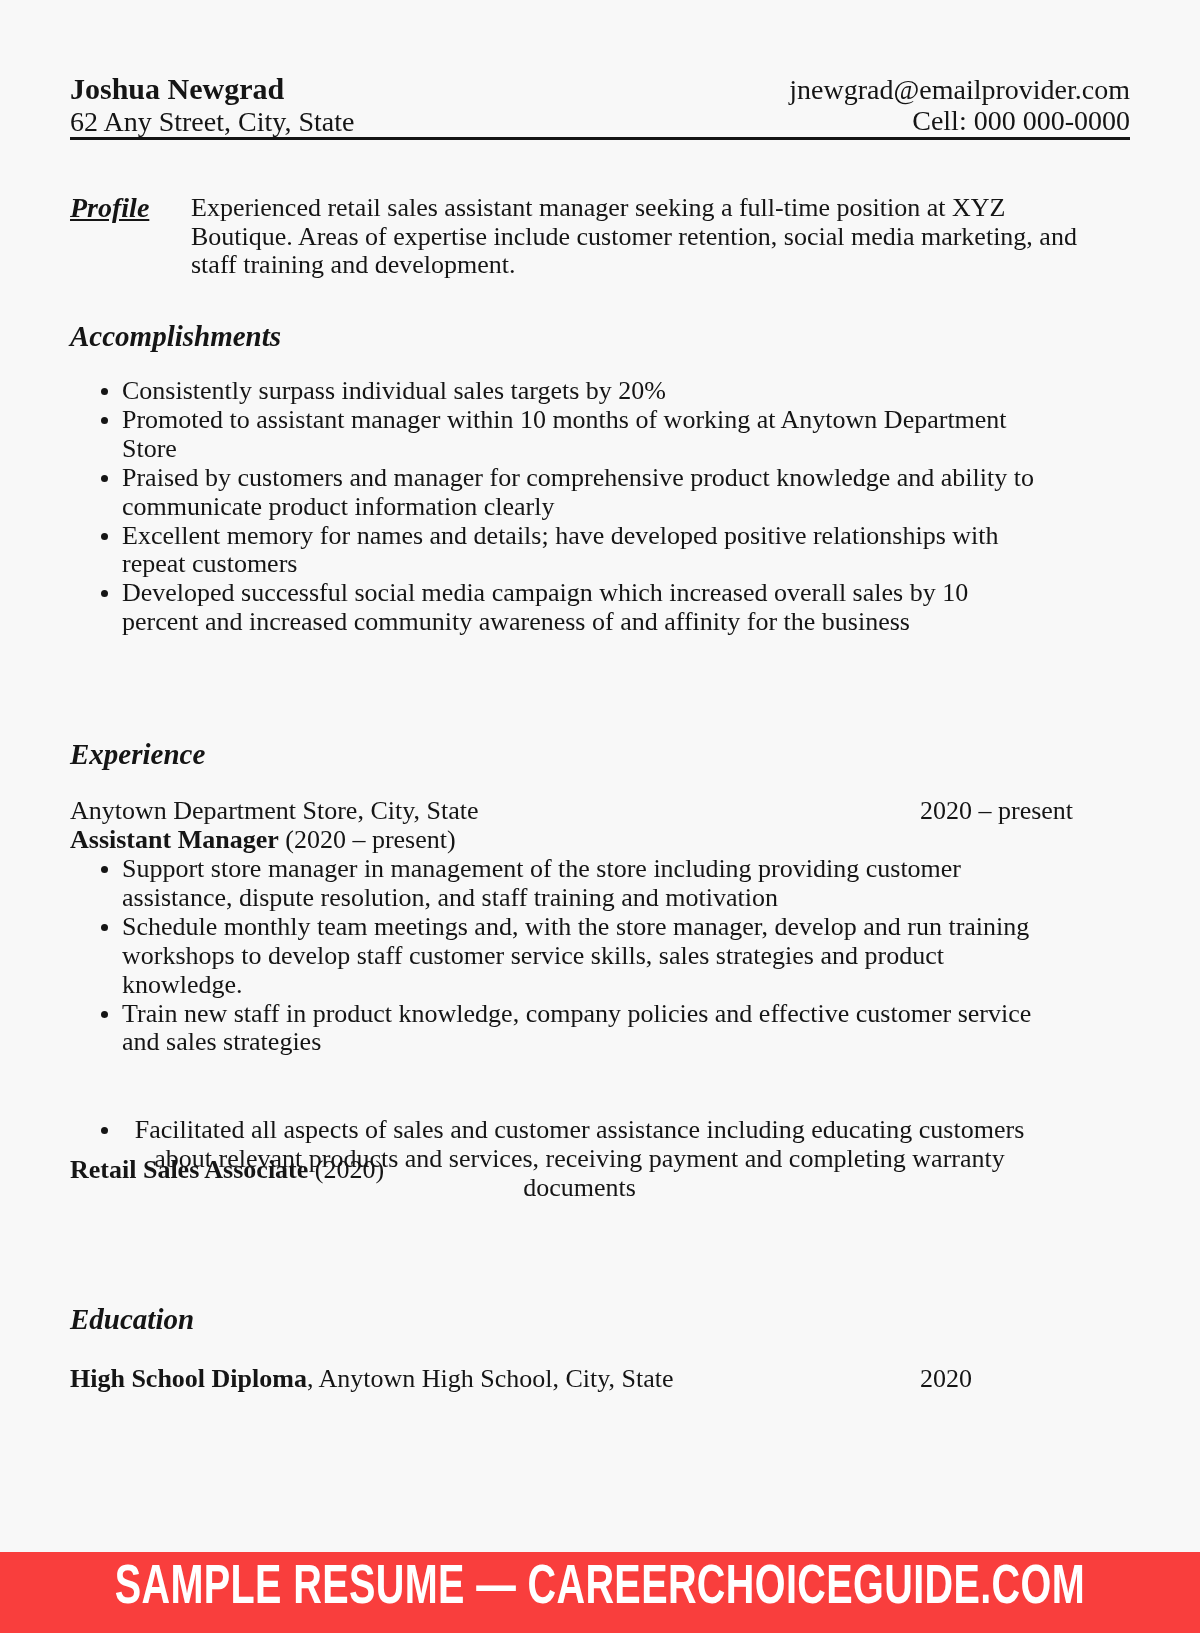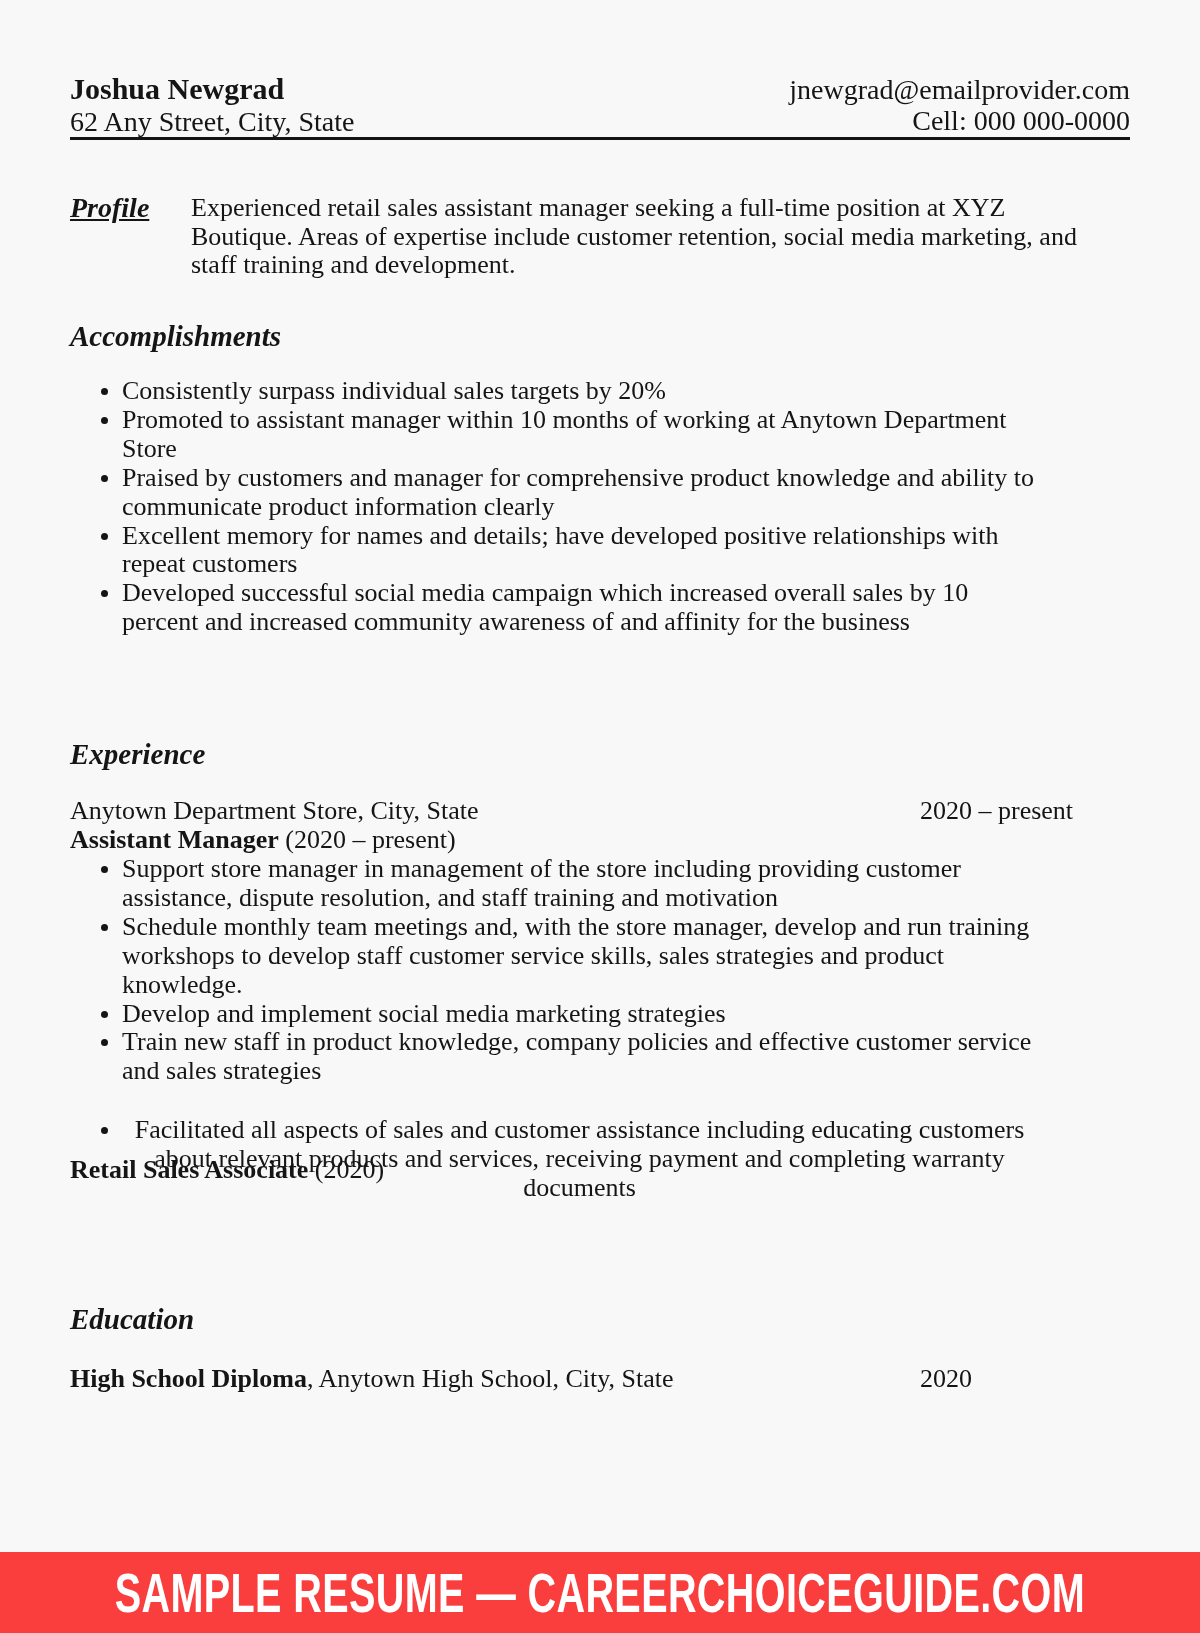--- a/index.html
+++ b/index.html
@@ -37,21 +37,21 @@
   }
 
   .line26 { font-size:26px; line-height:29px; }
   .employer-row, .edu-row { left:70px; width:1060px; position:absolute; }
   .tab-date { position:absolute; left:850px; top:0; }
   .bold { font-weight:bold; }
 
   
   .footer {
     left:0; top:1552px; width:1200px; height:81px;
-    display:flex; align-items:center; justify-content:center;
+    display:flex; justify-content:center;
   }
   .footer-text {
     font-family:"Liberation Sans", sans-serif;
     font-weight:bold; font-size:55px; letter-spacing:0.5px;
     transform:scaleX(0.72); white-space:nowrap;
   }
 </style>
 </head>
 <body style="background: rgb(248, 248, 248); color: rgb(21, 21, 21);">
 
@@ -83,21 +83,20 @@
   <span>Anytown Department Store, City, State</span>
   <span class="tab-date">2020 – present</span>
 </div>
 
 <div class="abs line26" style="left:70px; top:825px;">
   <span class="bold">Assistant Manager</span><span> (2020 – present)</span>
 </div>
 <ul class="abs bullets" style="left:70px; top:855px;">
   <li>Support store manager in management of the store including providing customer assistance, dispute resolution, and staff training and motivation</li>
   <li>Schedule monthly team meetings and, with the store manager, develop and run training workshops to develop staff customer service skills, sales strategies and product knowledge.</li>
-  <li>Develop and implement social media marketing strategies</li>
   <li>Train new staff in product knowledge, company policies and effective customer service and sales strategies</li>
 </ul>
 
 <div class="abs line26" style="left:70px; top:1155px;">
   <span class="bold">Retail Sales Associate</span><span> (2020)</span>
 </div>
 <ul class="abs bullets" style="left:70px; top:1116px;text-align:center;">
   <li>Facilitated all aspects of sales and customer assistance including educating customers about relevant products and services, receiving payment and completing warranty documents</li>
 </ul>
 

